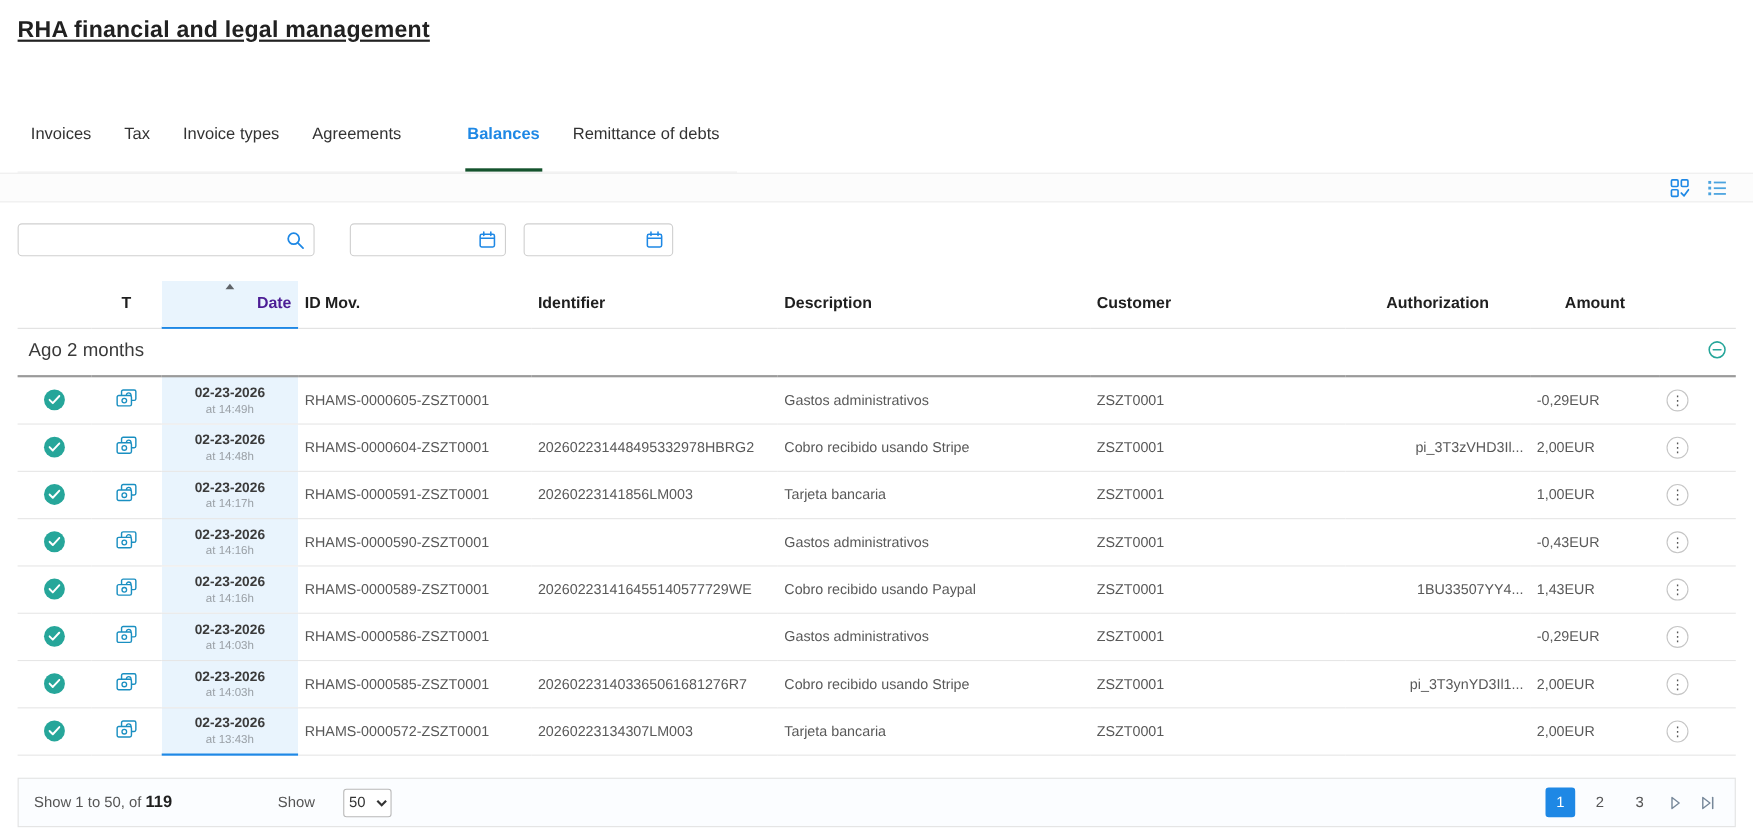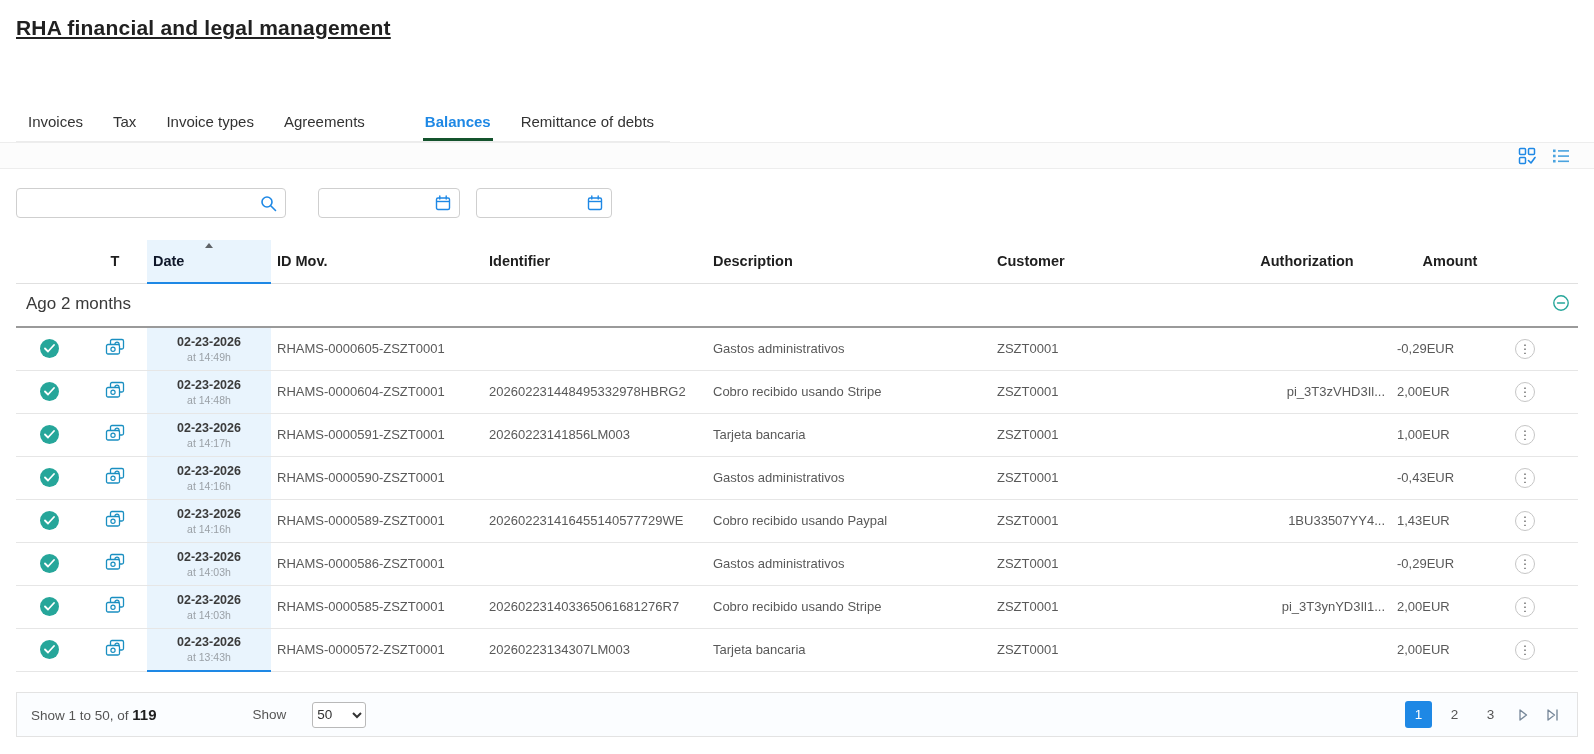--- a/index.html
+++ b/index.html
@@ -15,21 +15,21 @@
   h1.page-title {
     margin:16px 0 0 0; font-size:21px; font-weight:bold; color:#212121;
     text-decoration:underline; letter-spacing:.2px;
   }
 
   
   .tabs {
     margin-top:64px; display:flex; gap:26px; width:max-content;
     border-bottom:1px solid #ececec; padding:0 14px 0 10px; font-size:15px;
   }
-  .tab { padding:9px 2px 11px 2px; color:#333; cursor:pointer; white-space:nowrap; }
+  .tab { padding:9px 2px 26px 2px; color:#333; cursor:pointer; white-space:nowrap; }
   .tab.active { color:#1e88e5; font-weight:bold; border-bottom:3px solid #14532d; padding-bottom:8px;margin-left:30px; }
 
   
   .toolbar {
     margin:0 -16px; height:27px; background:#fcfcfc;
     border-top:1px solid #ededed; border-bottom:1px solid #ededed;
     display:flex; justify-content:flex-end; align-items:center; gap:16px; padding-right:24px;
   }
   .tb-icon { display:inline-flex; cursor:pointer; }
 
@@ -52,21 +52,21 @@
   table.grid {
     margin-top:22px; width:1562px; border-collapse:collapse; table-layout:fixed;
   }
   thead th {
     font-size:14.5px; font-weight:bold; color:#1f1f1f; text-align:left;
     padding:13px 6px; border-bottom:1px solid #e0e0e0; white-space:nowrap;
   }
   th.center { text-align:center; }
   th.right { text-align:center; }
   th.col-date {
-    background:#e9f4fd; color:#0f172a; text-align:left;
+    background:#e9f4fd; color:#4c1d95; text-align:right;
     border-bottom:2px solid #1e88e5; position:relative;
   }
   .sort-caret {
     position:absolute; top:3px; left:50%; transform:translateX(-50%);
     width:0; height:0; border-left:4px solid transparent; border-right:4px solid transparent;
     border-bottom:5px solid #5f6368;
   }
 
   tr.group-row td {
     font-size:17px; color:#3a3a3a; padding:10px 8px 12px 10px;
@@ -100,21 +100,21 @@
   .mov-icon, .collapse-btn { display:inline-flex; cursor:pointer; }
 
   
   .footer {
     margin-top:20px; height:45px; border:1px solid #e3e3e3; background:#fbfdff;
     display:flex; align-items:center; padding:0 14px; font-size:13.5px; color:#555;
   }
   .range b { font-size:15px; color:#1f1f1f; }
   .show-label { margin-left:96px; }
   .footer select {
-    margin-left:26px; width:54px; height:26px; font-family:inherit; font-size:13.5px;
+    margin-left:26px; width:44px; height:26px; font-family:inherit; font-size:13.5px;
     color:#333; border:1px solid #b9b9b9; border-radius:3px; background:#fff;
   }
   .pagination { margin-left:auto; display:flex; align-items:center; gap:9px; }
   .page-btn {
     width:27px; height:27px; border:0; background:transparent; border-radius:3px;
     font-family:inherit; font-size:13.5px; color:#555; cursor:pointer;
   }
   .page-btn.active { background:#1e88e5; color:#fff; }
   .nav-btn { border:0; background:transparent; padding:2px; display:inline-flex; cursor:pointer; }
 </style>

